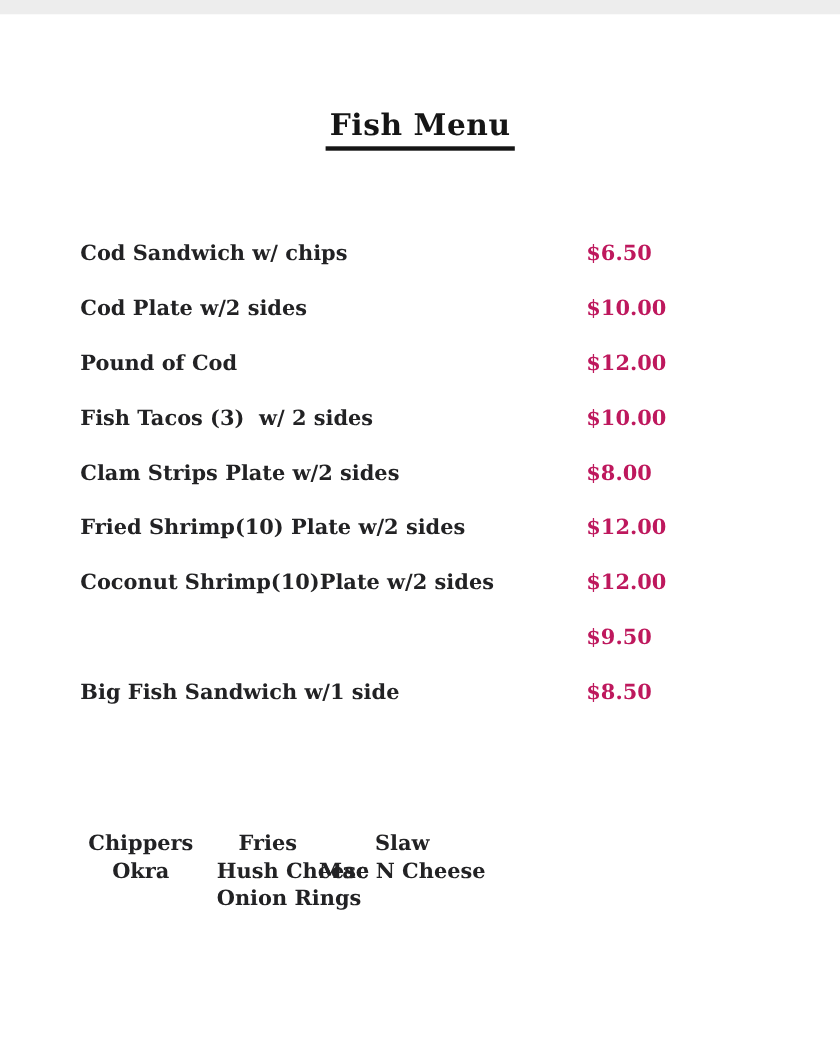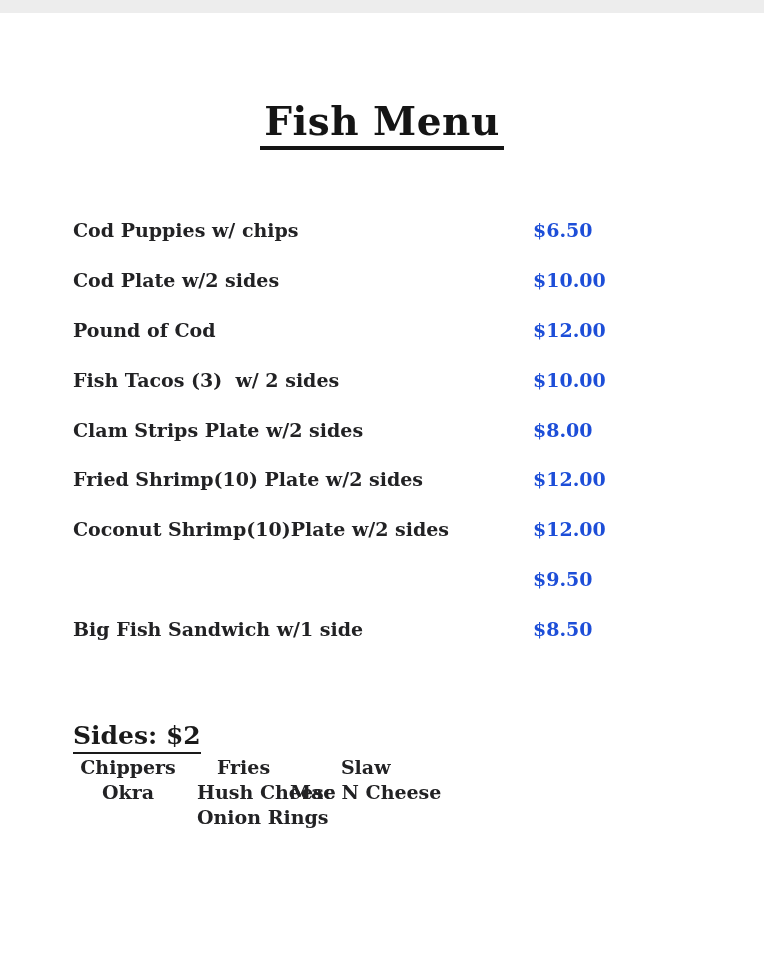--- a/index.html
+++ b/index.html
@@ -25,21 +25,21 @@
   }
   .title-wrap {
     position: absolute;
     top: 100px;
     left: 0;
     width: 764px;
     text-align: center;
   }
   .title {
     display: inline-block;
-    font-size: 39px;
+    font-size: 27px;
     font-weight: bold;
     letter-spacing: 0.5px;
     color: #151515;
     border-bottom: 4px solid #151515;
     padding: 0 4px 3px 4px;
     line-height: 1.1;
   }
   .menu-list {
     position: absolute;
     top: 206px;
@@ -56,21 +56,21 @@
     font-size: 19px;
     font-weight: bold;
     color: #222224;
   }
   .item-price {
     position: absolute;
     left: 460px;
     top: 0;
     font-size: 19px;
     font-weight: bold;
-    color: #1d4ed8;
+    color: #be185d;
   }
   .sides-heading-wrap {
     position: absolute;
     top: 721px;
     left: 73px;
   }
   .sides-heading {
     display: inline-block;
     font-size: 25px;
     font-weight: bold;
@@ -99,34 +99,31 @@
 <body>
 
 <div class="page">
   <div class="top-strip"></div>
 
   <div class="title-wrap">
     <span class="title">Fish Menu</span>
   </div>
 
   <div class="menu-list" id="menu-list">
-      <div class="menu-row"><span class="item-name">Cod Puppies w/ chips</span><span class="item-price">$6.50</span></div>
+      <div class="menu-row"><span class="item-name">Cod Sandwich w/ chips</span><span class="item-price">$6.50</span></div>
       <div class="menu-row"><span class="item-name">Cod Plate w/2 sides</span><span class="item-price">$10.00</span></div>
       <div class="menu-row"><span class="item-name">Pound of Cod</span><span class="item-price">$12.00</span></div>
       <div class="menu-row"><span class="item-name">Fish Tacos (3)  w/ 2 sides</span><span class="item-price">$10.00</span></div>
       <div class="menu-row"><span class="item-name">Clam Strips Plate w/2 sides</span><span class="item-price">$8.00</span></div>
       <div class="menu-row"><span class="item-name">Fried Shrimp(10) Plate w/2 sides</span><span class="item-price">$12.00</span></div>
       <div class="menu-row"><span class="item-name">Coconut Shrimp(10)Plate w/2 sides</span><span class="item-price">$12.00</span></div>
       <div class="menu-row"><span class="item-price">$9.50</span></div>
       <div class="menu-row"><span class="item-name">Big Fish Sandwich w/1 side</span><span class="item-price">$8.50</span></div>
     </div>
 
-  <div class="sides-heading-wrap">
-    <span class="sides-heading">Sides: $2</span>
-  </div>
 
   <div class="sides-grid" id="sides-grid">
       <span class="side-cell">Chippers</span>
       <span class="side-cell">Fries</span>
       <span class="side-cell">Slaw</span>
       <span class="side-cell">Okra</span>
       <span class="side-cell">Hush Cheese</span>
       <span class="side-cell">Mac N Cheese</span>
       <span class="side-cell"></span>
       <span class="side-cell">Onion Rings</span>

